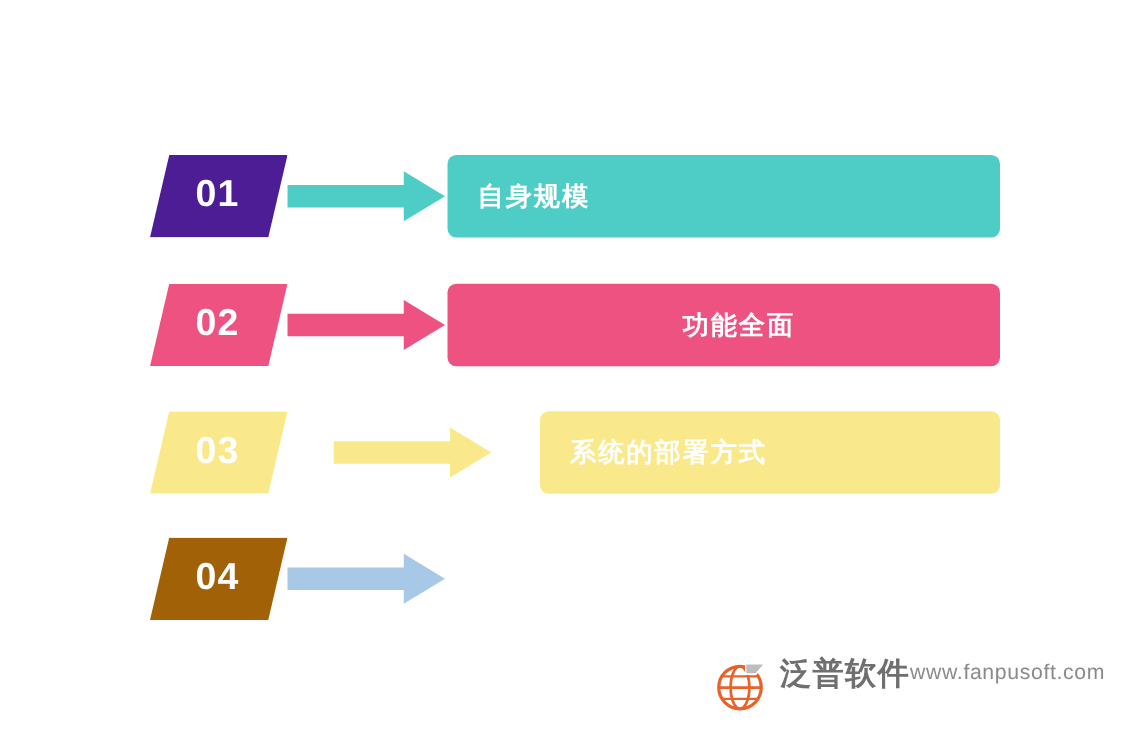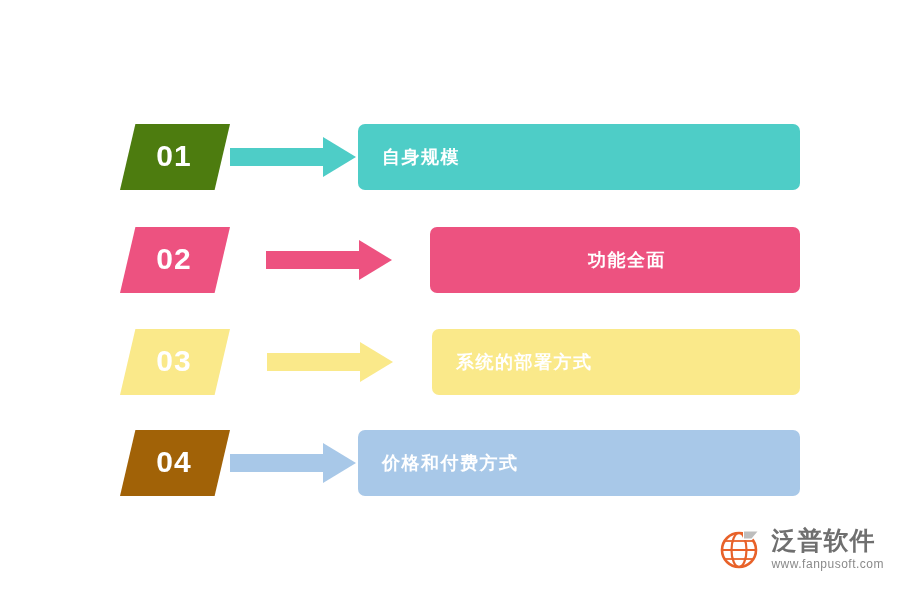--- a/index.html
+++ b/index.html
@@ -82,28 +82,28 @@
   .bar {
     flex: 1;
     height: 66px;
     border-radius: 7px;
     display: flex;
     align-items: center;
     box-sizing: border-box;
     padding-left: 24px;
   }
   .bar-text {
-    font-size: 18px;
+    font-size: 21px;
     font-weight: bold;
     color: #ffffff;
     letter-spacing: 1.5px;
   }
 
   #row-0 { top: 124px; }
-  #row-1 { top: 227px; gap: 36px; }
+  #row-1 { top: 227px; }
   #row-2 { top: 329px; gap: 37px; }
   #row-3 { top: 430px; }
 
   
   .logo {
     position: absolute;
     right: 16px;
     bottom: 20px;
     display: flex;
     align-items: flex-start;
@@ -111,46 +111,46 @@
   }
   .logo-mark {
     width: 46px;
     height: 46px;
     position: relative;
     margin-right: 6px;
     flex: 0 0 46px;
   }
   .logo-text-wrap {
     display: flex;
-    flex-direction: column;
-    justify-content: center;
+    flex-direction: row;
+    justify-content: flex-start;
     height: 46px;
   }
   .logo-cn {
     font-size: 25px;
     font-weight: bold;
     color: #6f6f6f;
     letter-spacing: 1px;
     line-height: 1.1;
   }
   .logo-en {
-    font-size: 12px;
+    font-size: 17px;
     color: #8a8a8a;
     letter-spacing: 0.5px;
     margin-top: 2px;
     font-family: "Liberation Sans", sans-serif;
   }
 </style>
 </head>
 <body>
 
 <div class="diagram">
 
   <div class="row" id="row-0">
-    <div class="num-tag" style="background: #4d7c0f;">
+    <div class="num-tag" style="background: #4c1d95;">
       <span class="num-text">01</span>
     </div>
     <div class="arrow">
       <div class="arrow-shaft" style="background: rgb(78, 205, 199);"></div>
       <div class="arrow-head" style="color: rgb(78, 205, 199); border-left-color: rgb(78, 205, 199);"></div>
     </div>
     <div class="bar" style="background: rgb(78, 205, 199);">
       <span class="bar-text">自身规模</span>
     </div>
   </div>
@@ -181,23 +181,20 @@
     </div>
   </div>
 
   <div class="row" id="row-3">
     <div class="num-tag" style="background: #a16207;">
       <span class="num-text">04</span>
     </div>
     <div class="arrow">
       <div class="arrow-shaft" style="background: rgb(168, 200, 232);"></div>
       <div class="arrow-head" style="color: rgb(168, 200, 232); border-left-color: rgb(168, 200, 232);"></div>
-    </div>
-    <div class="bar" style="background: rgb(168, 200, 232);">
-      <span class="bar-text">价格和付费方式</span>
     </div>
   </div>
 
 </div>
 
 <div class="logo">
   <div class="logo-mark">
     <svg width="46" height="46" viewBox="0 0 46 46" xmlns="http://www.w3.org/2000/svg">
       <circle cx="20" cy="24" r="17" fill="none" stroke="#e8622a" stroke-width="2.6"></circle>
       <ellipse cx="20" cy="24" rx="7.5" ry="17" fill="none" stroke="#e8622a" stroke-width="2.2"></ellipse>

